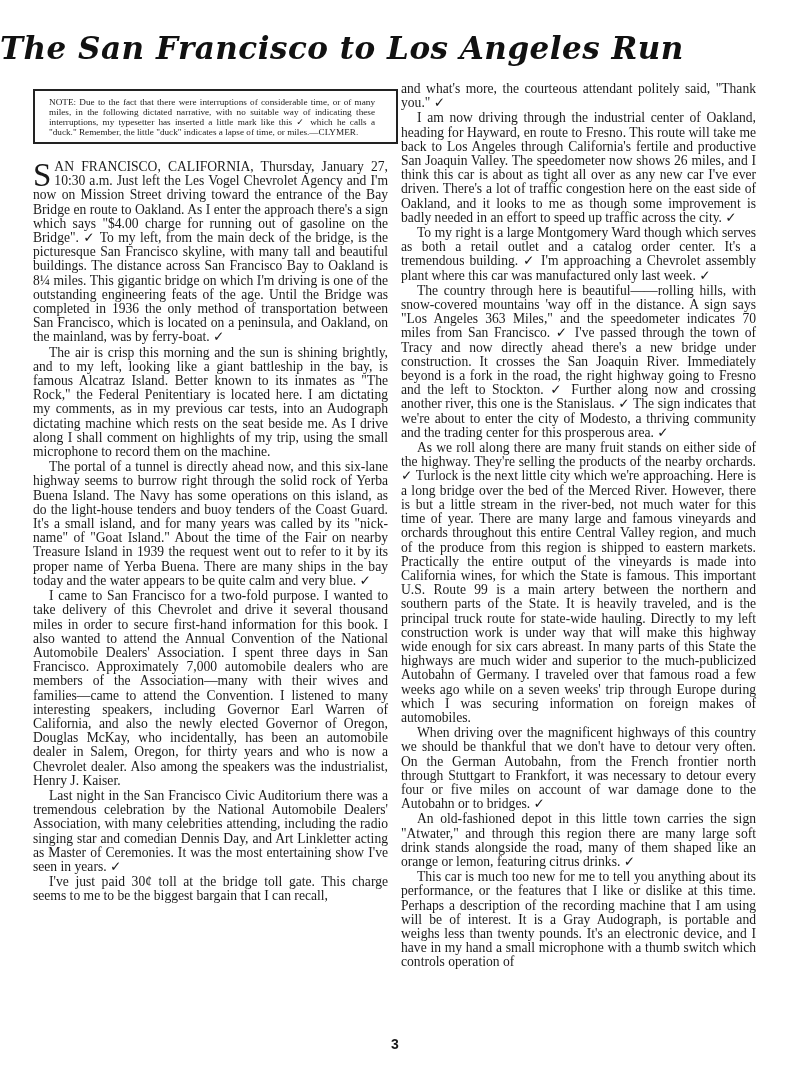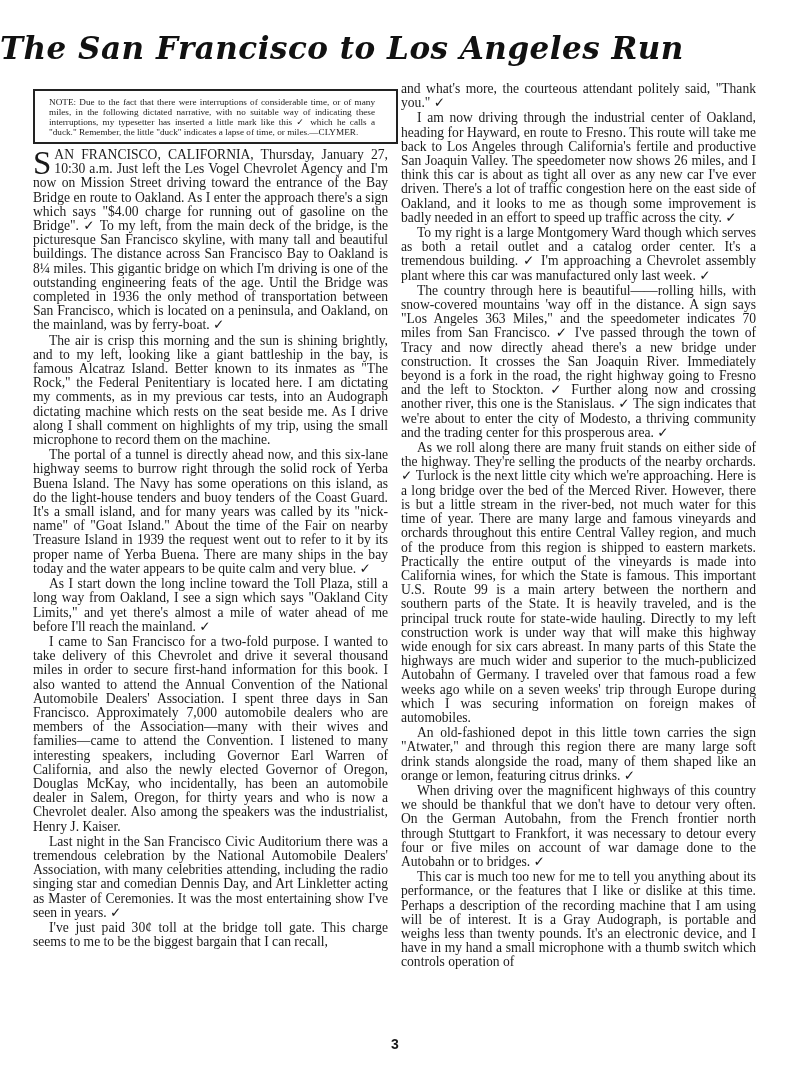--- a/index.html
+++ b/index.html
@@ -13,21 +13,21 @@
     font-size: 31px; letter-spacing: 0.5px; color: #111;
   }
   .col {
     position: absolute; top: 84px; width: 355px;
     font-size: 13.6px; line-height: 14.2px; text-align: justify;
   }
   .col-left { left: 33px; top: 89px; }
   .col-right { left: 401px; top: 82px; }
   .note {
     border: 2px solid #222; padding: 6px 21px 5px 14px;
-    font-size: 9.2px; line-height: 10px; margin-bottom: 4px; text-align: justify;
+    font-size: 9.2px; line-height: 10px; margin-bottom: 16px; text-align: justify;
     margin-right: -10px;
   }
   p { margin: 0 0 0 0; text-indent: 16px; }
   p.first { text-indent: 0; }
   p + p { margin-top: 1px; }
   .dropcap {
     float: left; font-size: 33px; line-height: 26px; margin: 2px 3px 0 0;
     font-weight: normal;
   }
   .page-number {
@@ -38,30 +38,29 @@
 </head>
 <body>
 
 <div class="title">The San Francisco to Los Angeles Run</div>
 
 <div class="col col-left">
   <div class="note">NOTE: Due to the fact that there were interruptions of considerable time, or of many miles, in the following dictated narrative, with no suitable way of indicating these interruptions, my typesetter has inserted a little mark like this ✓ which he calls a "duck." Remember, the little "duck" indicates a lapse of time, or miles.—CLYMER.</div>
   <p class="first"><span class="dropcap">S</span><span>AN FRANCISCO, CALIFORNIA, Thursday, January 27, 10:30 a.m. Just left the Les Vogel Chevrolet Agency and I'm now on Mission Street driving toward the entrance of the Bay Bridge en route to Oakland. As I enter the approach there's a sign which says "$4.00 charge for running out of gasoline on the Bridge". ✓ To my left, from the main deck of the bridge, is the picturesque San Francisco skyline, with many tall and beautiful buildings. The distance across San Francisco Bay to Oakland is 8¼ miles. This gigantic bridge on which I'm driving is one of the outstanding engineering feats of the age. Until the Bridge was completed in 1936 the only method of transportation between San Francisco, which is located on a peninsula, and Oakland, on the mainland, was by ferry-boat. ✓</span></p>
   <p>The air is crisp this morning and the sun is shining brightly, and to my left, looking like a giant battleship in the bay, is famous Alcatraz Island. Better known to its inmates as "The Rock," the Federal Penitentiary is located here. I am dictating my comments, as in my previous car tests, into an Audograph dictating machine which rests on the seat beside me. As I drive along I shall comment on highlights of my trip, using the small microphone to record them on the machine.</p>
   <p>The portal of a tunnel is directly ahead now, and this six-lane highway seems to burrow right through the solid rock of Yerba Buena Island. The Navy has some operations on this island, as do the light-house tenders and buoy tenders of the Coast Guard. It's a small island, and for many years was called by its "nick-name" of "Goat Island." About the time of the Fair on nearby Treasure Island in 1939 the request went out to refer to it by its proper name of Yerba Buena. There are many ships in the bay today and the water appears to be quite calm and very blue. ✓</p>
-  <p>As I start down the long incline toward the Toll Plaza, still a long way from Oakland, I see a sign which says "Oakland City Limits," and yet there's almost a mile of water ahead of me before I'll reach the mainland. ✓</p>
   <p>I came to San Francisco for a two-fold purpose. I wanted to take delivery of this Chevrolet and drive it several thousand miles in order to secure first-hand information for this book. I also wanted to attend the Annual Convention of the National Automobile Dealers' Association. I spent three days in San Francisco. Approximately 7,000 automobile dealers who are members of the Association—many with their wives and families—came to attend the Convention. I listened to many interesting speakers, including Governor Earl Warren of California, and also the newly elected Governor of Oregon, Douglas McKay, who incidentally, has been an automobile dealer in Salem, Oregon, for thirty years and who is now a Chevrolet dealer. Also among the speakers was the industrialist, Henry J. Kaiser.</p>
   <p>Last night in the San Francisco Civic Auditorium there was a tremendous celebration by the National Automobile Dealers' Association, with many celebrities attending, including the radio singing star and comedian Dennis Day, and Art Linkletter acting as Master of Ceremonies. It was the most entertaining show I've seen in years. ✓</p>
   <p>I've just paid 30¢ toll at the bridge toll gate. This charge seems to me to be the biggest bargain that I can recall,</p>
 </div>
 
 <div class="col col-right">
   <p class="first">and what's more, the courteous attendant politely said, "Thank you." ✓</p>
   <p>I am now driving through the industrial center of Oakland, heading for Hayward, en route to Fresno. This route will take me back to Los Angeles through California's fertile and productive San Joaquin Valley. The speedometer now shows 26 miles, and I think this car is about as tight all over as any new car I've ever driven. There's a lot of traffic congestion here on the east side of Oakland, and it looks to me as though some improvement is badly needed in an effort to speed up traffic across the city. ✓</p>
   <p>To my right is a large Montgomery Ward though which serves as both a retail outlet and a catalog order center. It's a tremendous building. ✓ I'm approaching a Chevrolet assembly plant where this car was manufactured only last week. ✓</p>
   <p>The country through here is beautiful——rolling hills, with snow-covered mountains 'way off in the distance. A sign says "Los Angeles 363 Miles," and the speedometer indicates 70 miles from San Francisco. ✓ I've passed through the town of Tracy and now directly ahead there's a new bridge under construction. It crosses the San Joaquin River. Immediately beyond is a fork in the road, the right highway going to Fresno and the left to Stockton. ✓ Further along now and crossing another river, this one is the Stanislaus. ✓ The sign indicates that we're about to enter the city of Modesto, a thriving community and the trading center for this prosperous area. ✓</p>
   <p>As we roll along there are many fruit stands on either side of the highway. They're selling the products of the nearby orchards. ✓ Turlock is the next little city which we're approaching. Here is a long bridge over the bed of the Merced River. However, there is but a little stream in the river-bed, not much water for this time of year. There are many large and famous vineyards and orchards throughout this entire Central Valley region, and much of the produce from this region is shipped to eastern markets. Practically the entire output of the vineyards is made into California wines, for which the State is famous. This important U.S. Route 99 is a main artery between the northern and southern parts of the State. It is heavily traveled, and is the principal truck route for state-wide hauling. Directly to my left construction work is under way that will make this highway wide enough for six cars abreast. In many parts of this State the highways are much wider and superior to the much-publicized Autobahn of Germany. I traveled over that famous road a few weeks ago while on a seven weeks' trip through Europe during which I was securing information on foreign makes of automobiles.</p>
+  <p>When driving over the magnificent highways of this country we should be thankful that we don't have to detour very often. On the German Autobahn, from the French frontier north through Stuttgart to Frankfort, it was necessary to detour every four or five miles on account of war damage done to the Autobahn or to bridges. ✓</p>
   <p>An old-fashioned depot in this little town carries the sign "Atwater," and through this region there are many large soft drink stands alongside the road, many of them shaped like an orange or lemon, featuring citrus drinks. ✓</p>
-  <p>When driving over the magnificent highways of this country we should be thankful that we don't have to detour very often. On the German Autobahn, from the French frontier north through Stuttgart to Frankfort, it was necessary to detour every four or five miles on account of war damage done to the Autobahn or to bridges. ✓</p>
   <p>This car is much too new for me to tell you anything about its performance, or the features that I like or dislike at this time. Perhaps a description of the recording machine that I am using will be of interest. It is a Gray Audograph, is portable and weighs less than twenty pounds. It's an electronic device, and I have in my hand a small microphone with a thumb switch which controls operation of</p>
 </div>
 
 <div class="page-number">3</div>
 
 </body></html>

